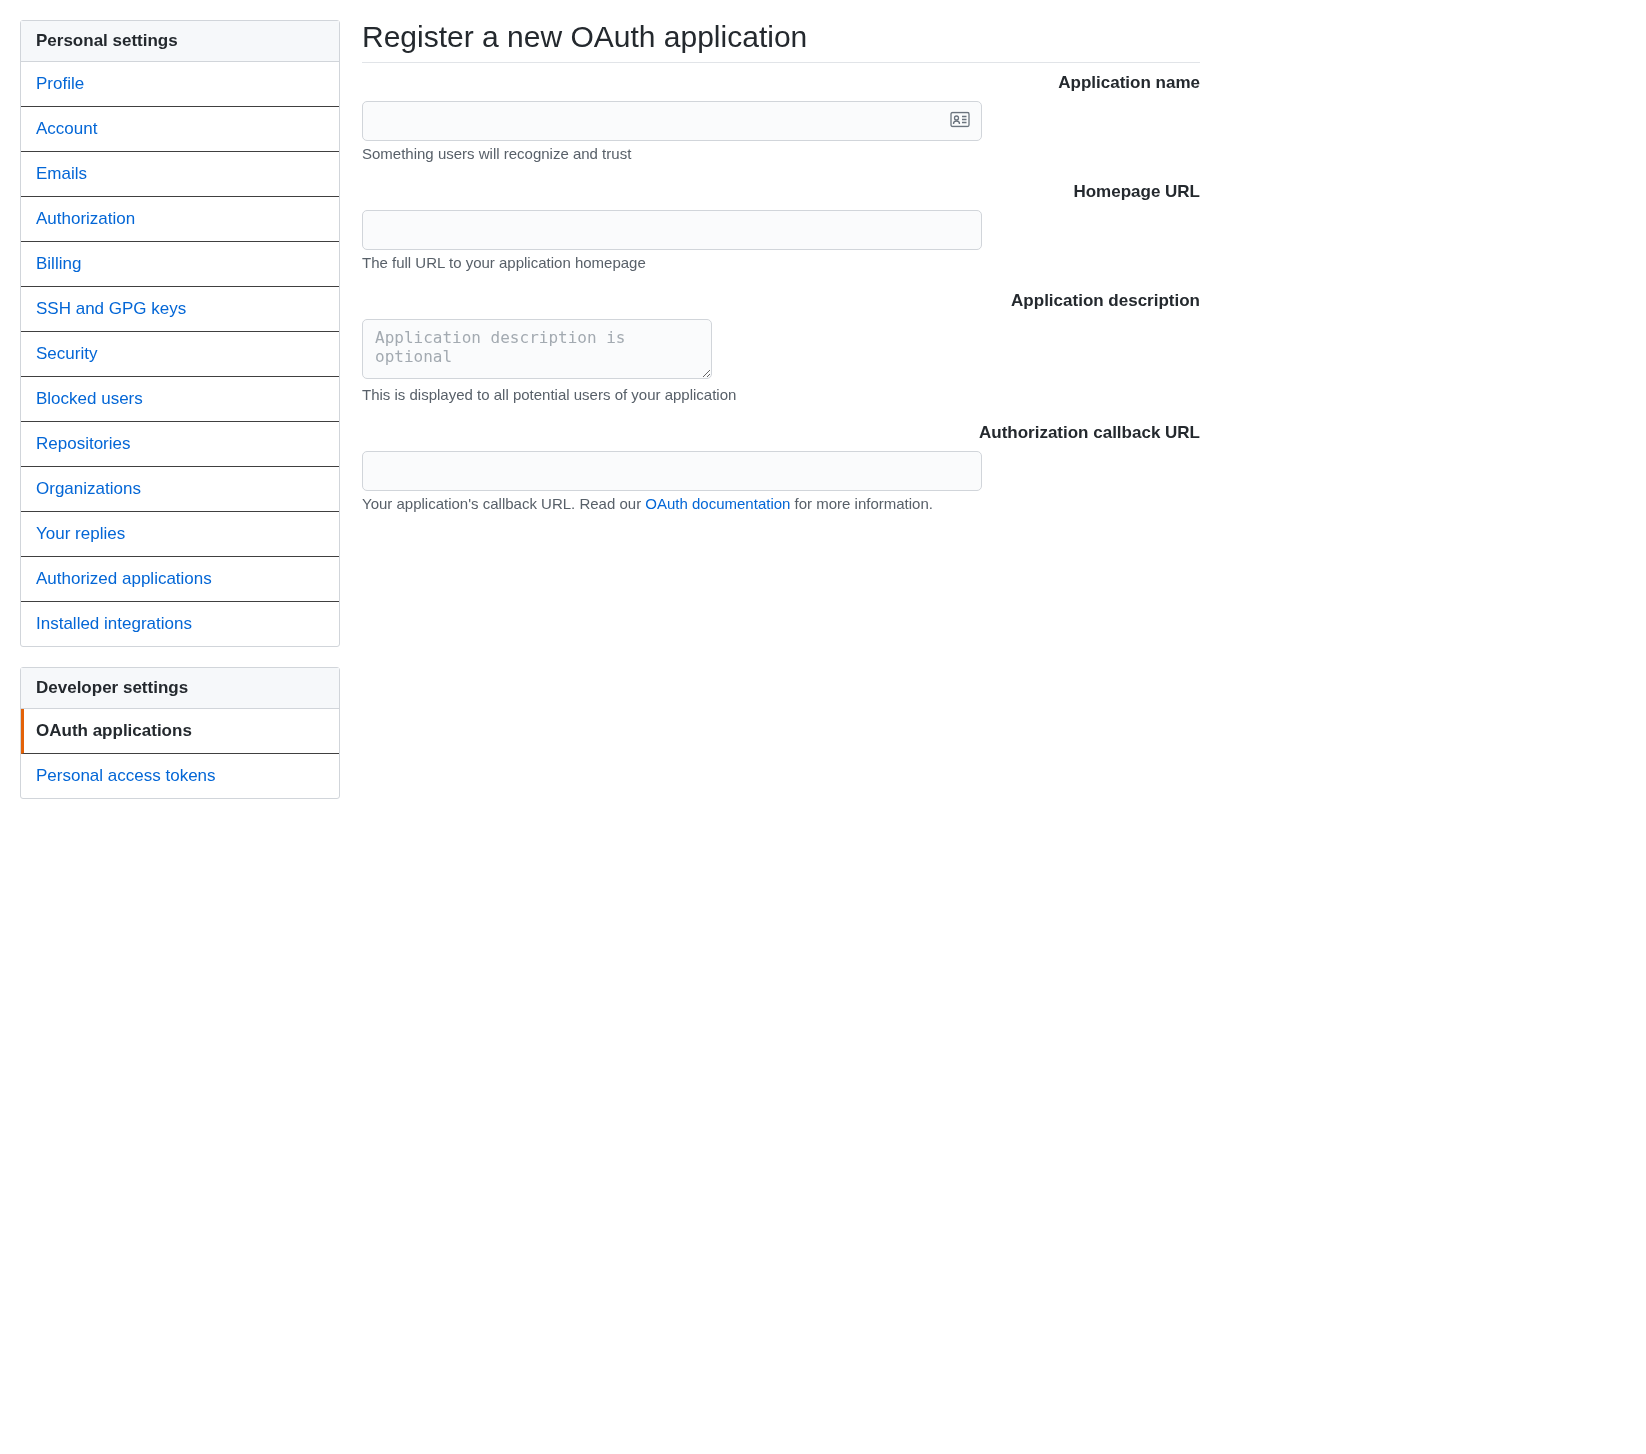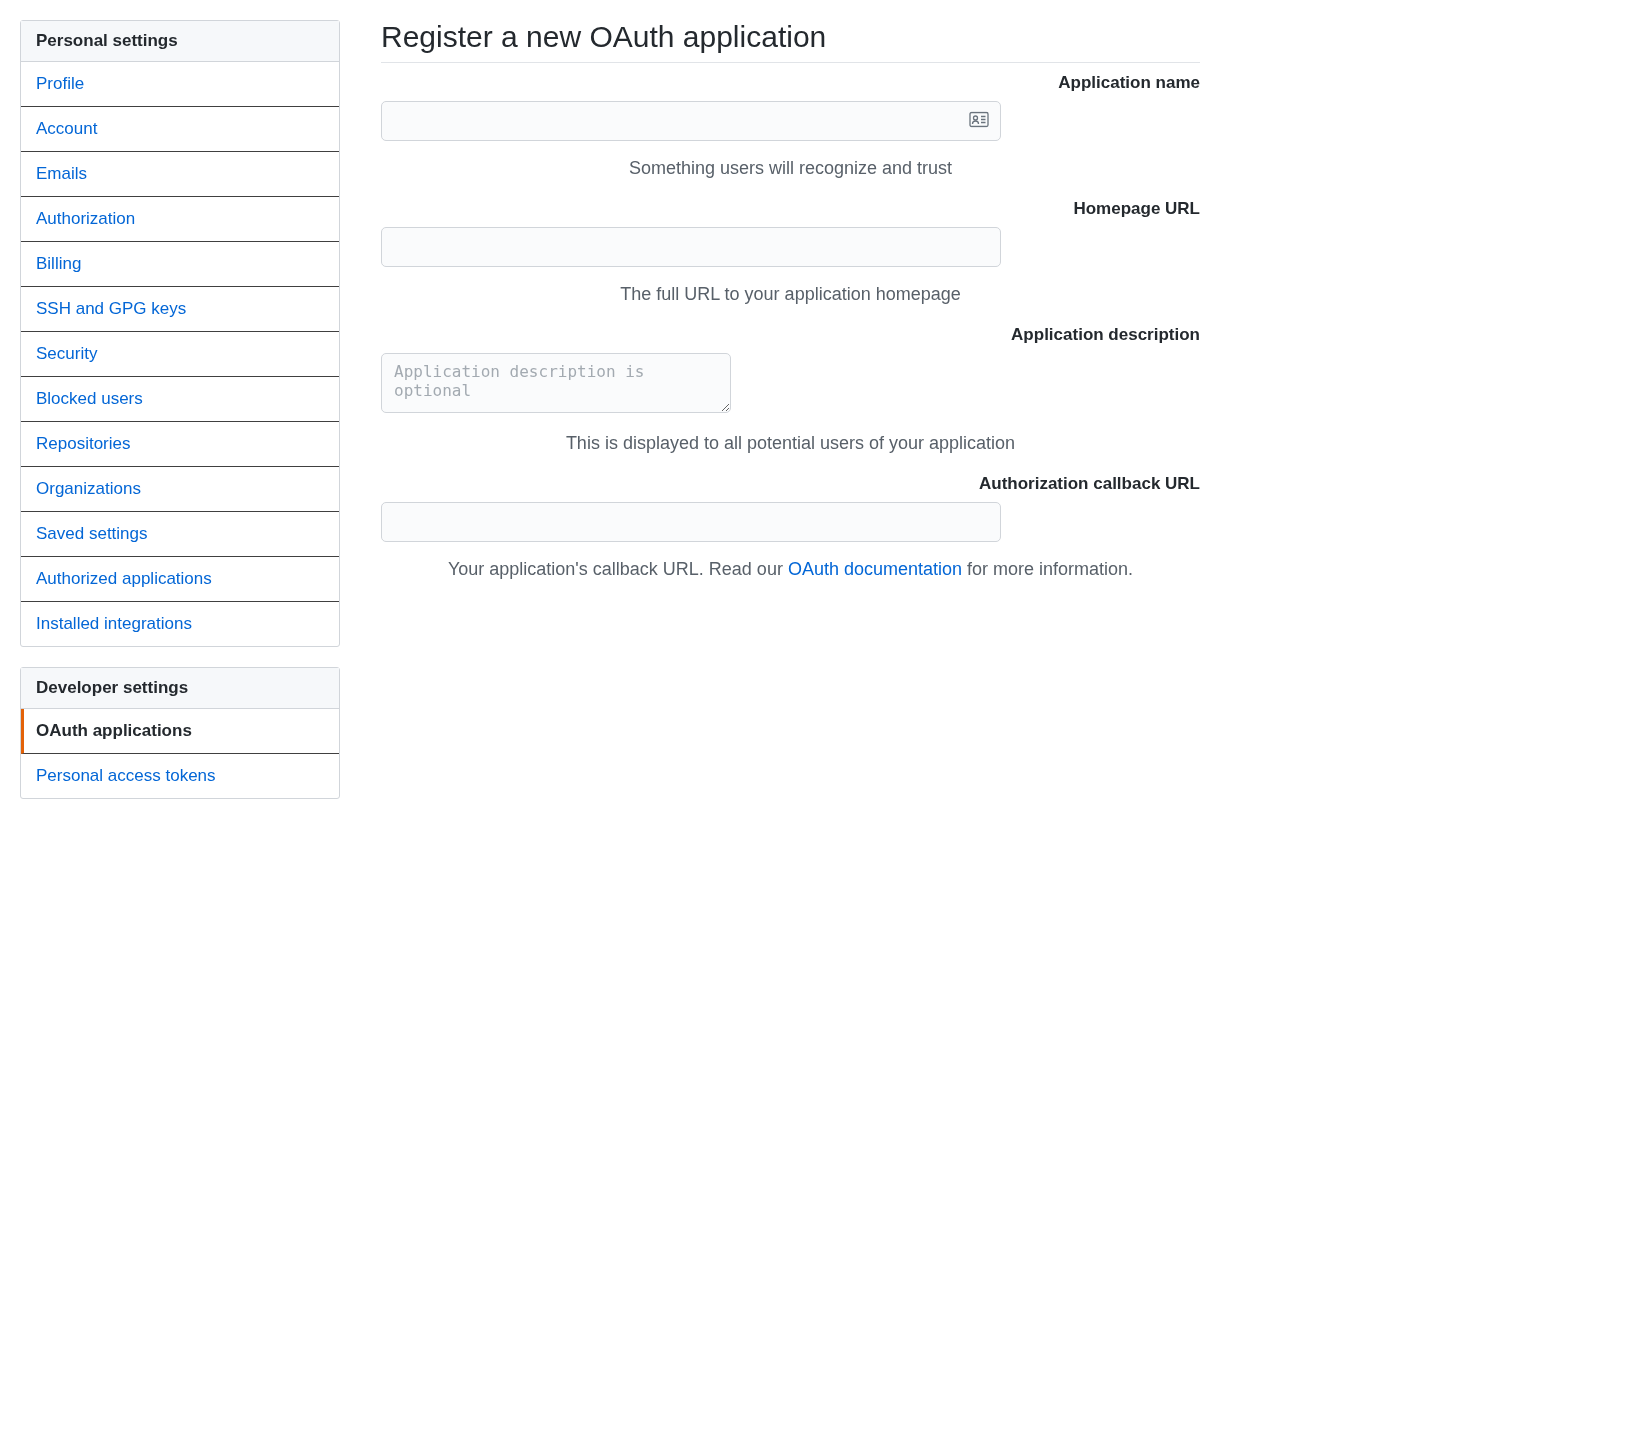--- a/index.html
+++ b/index.html
@@ -6,21 +6,21 @@
   body {
     font-family: -apple-system, BlinkMacSystemFont, "Segoe UI", Helvetica, Arial, sans-serif;
     background: #fff;
     color: #24292e;
     font-size: 14px;
     padding: 20px;
   }
   .container {
     display: flex;
     max-width: 1180px;
-    gap: 41px;
+    gap: 22px;
   }
   .sidebar {
     width: 320px;
     flex-shrink: 0;
   }
   .menu-group {
     border: 1px solid #d1d5da;
     border-radius: 3px;
     margin-bottom: 20px;
   }
@@ -89,24 +89,23 @@
     transform: translateY(-50%);
     color: #6a737d;
   }
   .form-textarea {
     width: 350px;
     min-height: 60px;
     resize: both;
   }
   .form-textarea::placeholder { color: #a3aab1; }
   .form-help {
-    margin-top: 17px;
+    margin-top: 4px;
     color: #586069;
-    font-size: 18px;
-    text-align: center;
+    font-size: 15px;
   }
   .form-help a { color: #0366d6; text-decoration: none; cursor: pointer; }
   .form-actions {
     border-top: 1px solid #e1e4e8;
     padding-top: 20px;
     margin-top: 20px;
     display: flex;
     align-items: center;
     gap: 25px;
   }
@@ -139,21 +138,21 @@
       <a class="menu-item">Profile</a>
       <a class="menu-item">Account</a>
       <a class="menu-item">Emails</a>
       <a class="menu-item">Authorization</a>
       <a class="menu-item">Billing</a>
       <a class="menu-item">SSH and GPG keys</a>
       <a class="menu-item">Security</a>
       <a class="menu-item">Blocked users</a>
       <a class="menu-item">Repositories</a>
       <a class="menu-item">Organizations</a>
-      <a class="menu-item">Saved settings</a>
+      <a class="menu-item">Your replies</a>
       <a class="menu-item">Authorized applications</a>
       <a class="menu-item">Installed integrations</a>
     </nav>
 
     <nav class="menu-group">
       <div class="menu-header">Developer settings</div>
       <a class="menu-item active">OAuth applications</a>
       <a class="menu-item">Personal access tokens</a>
     </nav>
   </aside>

